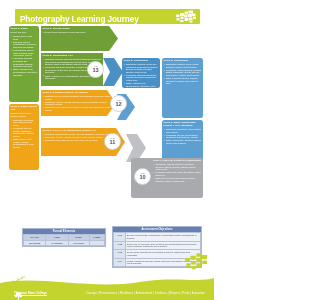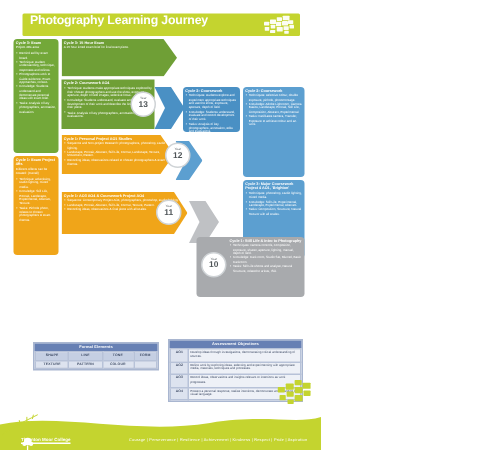--- a/index.html
+++ b/index.html
@@ -9,21 +9,21 @@
     background:#ffffff;
     position:relative;
     overflow:hidden;
   }
   .page { position:absolute; inset:0; }
 
   
   .header {
     position:absolute; left:15px; top:9px; width:185px; height:15px;
     background:#c4d42f; border-radius:1px;
-    display:flex; align-items:flex-start;
+    display:flex; align-items:flex-end;
   }
   .header-title {
     color:#ffffff; font-size:8.2px; font-weight:bold;
     letter-spacing:-0.1px; padding-left:5px; white-space:nowrap;
   }
   .header-camera { position:absolute; right:3px; top:1px; width:22px; height:13px; }
 
   
   .box { position:absolute; overflow:hidden; color:#fff; }
   .box .bt {

